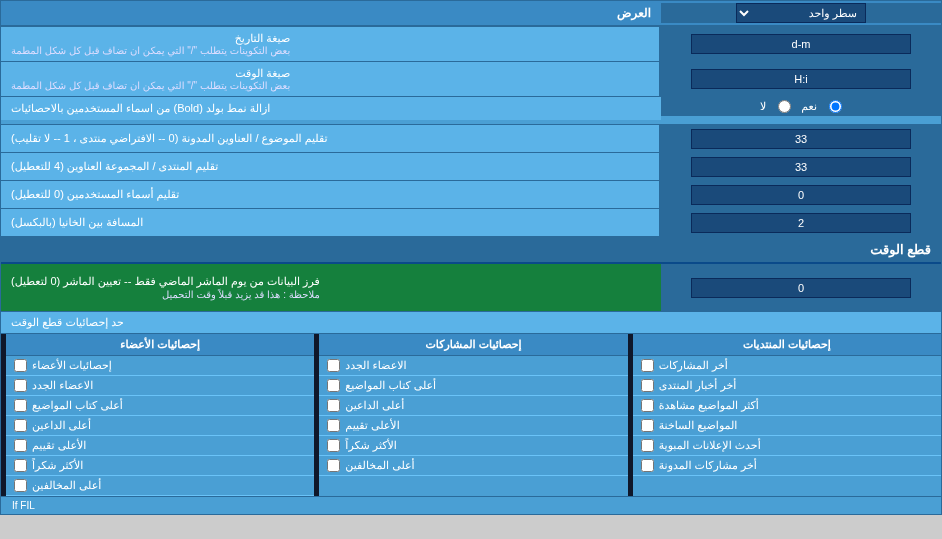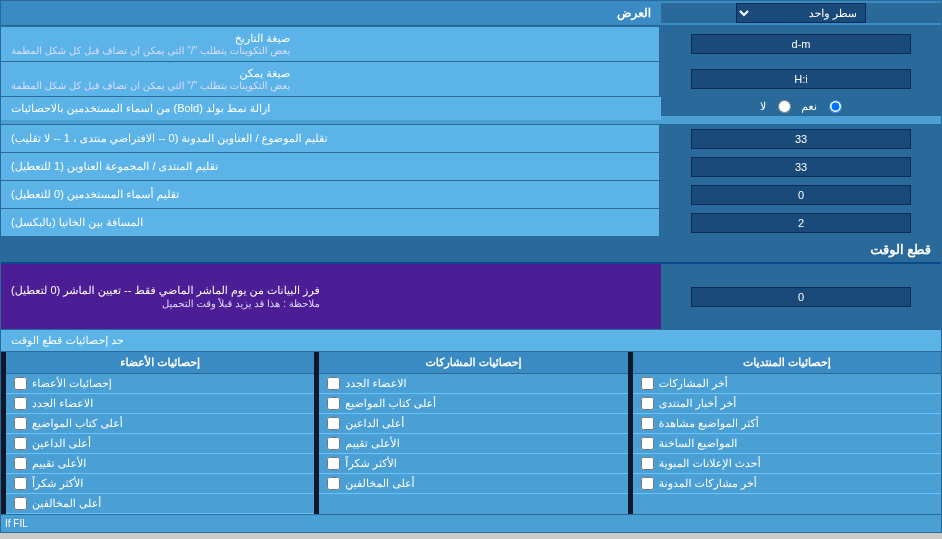--- a/index.html
+++ b/index.html
@@ -135,23 +135,23 @@
     }
     .note-row {
       display: flex;
       flex-direction: row-reverse;
       border-bottom: 1px solid #2a6a9a;
       min-height: 40px;
       align-items: stretch;
     }
     .note-label {
       flex: 1;
-      background: #4c1d95;
-      color: #fff;
-      padding: 20px 10px;
+      background: #15803d;
+      color: #fff;
+      padding: 11px 10px;
       display: flex;
       align-items: center;
       justify-content: flex-end;
       text-align: right;
       font-size: 11px;
     }
     .note-label small {
       font-size: 10px;
       color: #ddf;
     }
@@ -243,21 +243,21 @@
       </div>
     </div>
     <div class="row-input">
       <input type="text" value="d-m" style="">
     </div>
   </div>
 
   <div class="row">
     <div class="row-label">
       <div>
-        <span>صيغة يمكن</span>
+        <span>صيغة الوقت</span>
         <small>بعض التكوينات يتطلب "/" التي يمكن ان تضاف قبل كل شكل المطمة</small>
       </div>
     </div>
     <div class="row-input">
       <input type="text" value="H:i" style="">
     </div>
   </div>
 
   <div class="radio-row">
     <div class="radio-label">ازالة نمط بولد (Bold) من اسماء المستخدمين بالاحصائيات</div>
@@ -274,21 +274,21 @@
   </div>
 
   <div class="row">
     <div class="row-label">تقليم الموضوع / العناوين المدونة (0 -- الافتراضي منتدى ، 1 -- لا تقليب)</div>
     <div class="row-input">
       <input type="text" value="33" style="">
     </div>
   </div>
 
   <div class="row">
-    <div class="row-label">تقليم المنتدى / المجموعة العناوين (1 للتعطيل)</div>
+    <div class="row-label">تقليم المنتدى / المجموعة العناوين (4 للتعطيل)</div>
     <div class="row-input">
       <input type="text" value="33" style="">
     </div>
   </div>
 
   <div class="row">
     <div class="row-label">تقليم أسماء المستخدمين (0 للتعطيل)</div>
     <div class="row-input">
       <input type="text" value="0" style="">
     </div>
@@ -405,17 +405,17 @@
         <span>الأكثر شكراً</span>
       </div>
       <div class="stats-item">
         <input type="checkbox" style="">
         <span>أعلى المخالفين</span>
       </div>
     </div>
 
   </div>
 
-  <div style="background:#4a9fd4; color:#fff; font-size:10px; padding:3px 4px; text-align:left; border-top:1px solid #2a6a9a;">
+  <div style="background:#4a9fd4; color:#fff; font-size:10px; padding:3px 11px; text-align:left; border-top:1px solid #2a6a9a;">
     <span>If FIL</span>
   </div>
 
 </div>
 
 </body></html>

